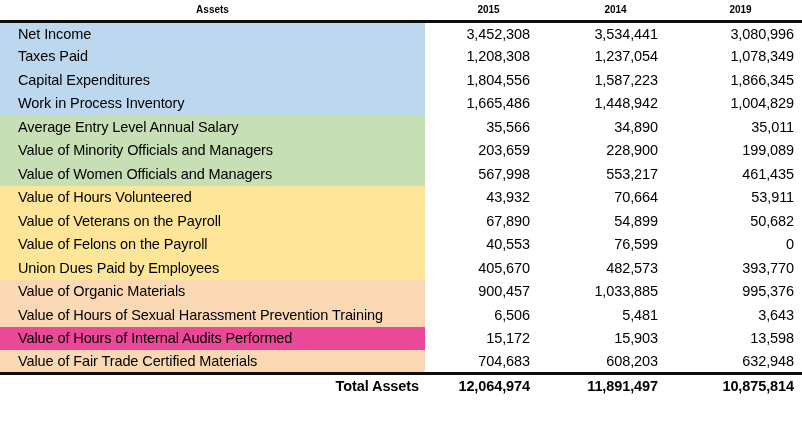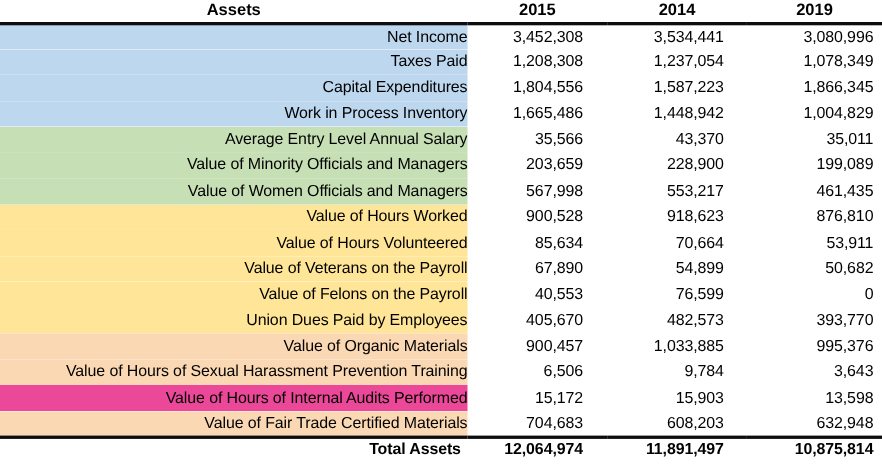--- a/index.html
+++ b/index.html
@@ -12,39 +12,39 @@
   }
   table.assets-table {
     border-collapse: collapse;
     table-layout: fixed;
     width: 802px;
     color: #000000;
   }
   thead th {
     height: 21px;
     padding: 0;
-    font-size: 15px;
+    font-size: 10px;
     font-weight: bold;
     text-align: center;
     vertical-align: middle;
     border-bottom: 3px solid #0d0d0d;
     background: #ffffff;
   }
   tbody td {
     height: 23.5px;
     padding: 0;
     font-size: 14.5px;
     letter-spacing: -0.1px;
     vertical-align: middle;
     white-space: nowrap;
     overflow: hidden;
   }
   td.label-cell {
-    text-align: right;
-    padding-left: 4px;
+    text-align: left;
+    padding-left: 18px;
   }
   td.num-cell { text-align: right; }
   td.num-cell.c1 { padding-right: 22px; }
   td.num-cell.c2 { padding-right: 21px; }
   td.num-cell.c3 { padding-right: 8px; }
   tr.total-row td {
     height: 23px;
     border-top: 3px solid #0d0d0d;
     font-weight: bold;
     background: #ffffff;
@@ -94,44 +94,38 @@
       </tr>
       <tr>
         <td class="label-cell" style="background: rgb(189, 215, 238);">Work in Process Inventory</td>
         <td class="num-cell c1">1,665,486</td>
         <td class="num-cell c2">1,448,942</td>
         <td class="num-cell c3">1,004,829</td>
       </tr>
       <tr>
         <td class="label-cell" style="background: rgb(198, 223, 180);">Average Entry Level Annual Salary</td>
         <td class="num-cell c1">35,566</td>
-        <td class="num-cell c2">43,370</td>
+        <td class="num-cell c2">34,890</td>
         <td class="num-cell c3">35,011</td>
       </tr>
       <tr>
         <td class="label-cell" style="background: rgb(198, 223, 180);">Value of Minority Officials and Managers</td>
         <td class="num-cell c1">203,659</td>
         <td class="num-cell c2">228,900</td>
         <td class="num-cell c3">199,089</td>
       </tr>
       <tr>
         <td class="label-cell" style="background: rgb(198, 223, 180); margin-top: 19px;">Value of Women Officials and Managers</td>
         <td class="num-cell c1">567,998</td>
         <td class="num-cell c2">553,217</td>
         <td class="num-cell c3">461,435</td>
       </tr>
       <tr>
-        <td class="label-cell" style="background: rgb(255, 229, 151);">Value of Hours Worked</td>
-        <td class="num-cell c1">900,528</td>
-        <td class="num-cell c2">918,623</td>
-        <td class="num-cell c3">876,810</td>
-      </tr>
-      <tr>
         <td class="label-cell" style="background: rgb(255, 229, 151);">Value of Hours Volunteered</td>
-        <td class="num-cell c1">85,634</td>
+        <td class="num-cell c1">43,932</td>
         <td class="num-cell c2">70,664</td>
         <td class="num-cell c3">53,911</td>
       </tr>
       <tr>
         <td class="label-cell" style="background: rgb(255, 229, 151);">Value of Veterans on the Payroll</td>
         <td class="num-cell c1">67,890</td>
         <td class="num-cell c2">54,899</td>
         <td class="num-cell c3">50,682</td>
       </tr>
       <tr>
@@ -148,21 +142,21 @@
       </tr>
       <tr>
         <td class="label-cell" style="background: rgb(251, 216, 180);">Value of Organic Materials</td>
         <td class="num-cell c1">900,457</td>
         <td class="num-cell c2">1,033,885</td>
         <td class="num-cell c3">995,376</td>
       </tr>
       <tr>
         <td class="label-cell" style="background: rgb(251, 216, 180);">Value of Hours of Sexual Harassment Prevention Training</td>
         <td class="num-cell c1">6,506</td>
-        <td class="num-cell c2">9,784</td>
+        <td class="num-cell c2">5,481</td>
         <td class="num-cell c3">3,643</td>
       </tr>
       <tr>
         <td class="label-cell" style="background: #ec4899;">Value of Hours of Internal Audits Performed</td>
         <td class="num-cell c1">15,172</td>
         <td class="num-cell c2">15,903</td>
         <td class="num-cell c3">13,598</td>
       </tr>
       <tr>
         <td class="label-cell" style="background: rgb(251, 216, 180);">Value of Fair Trade Certified Materials</td>

